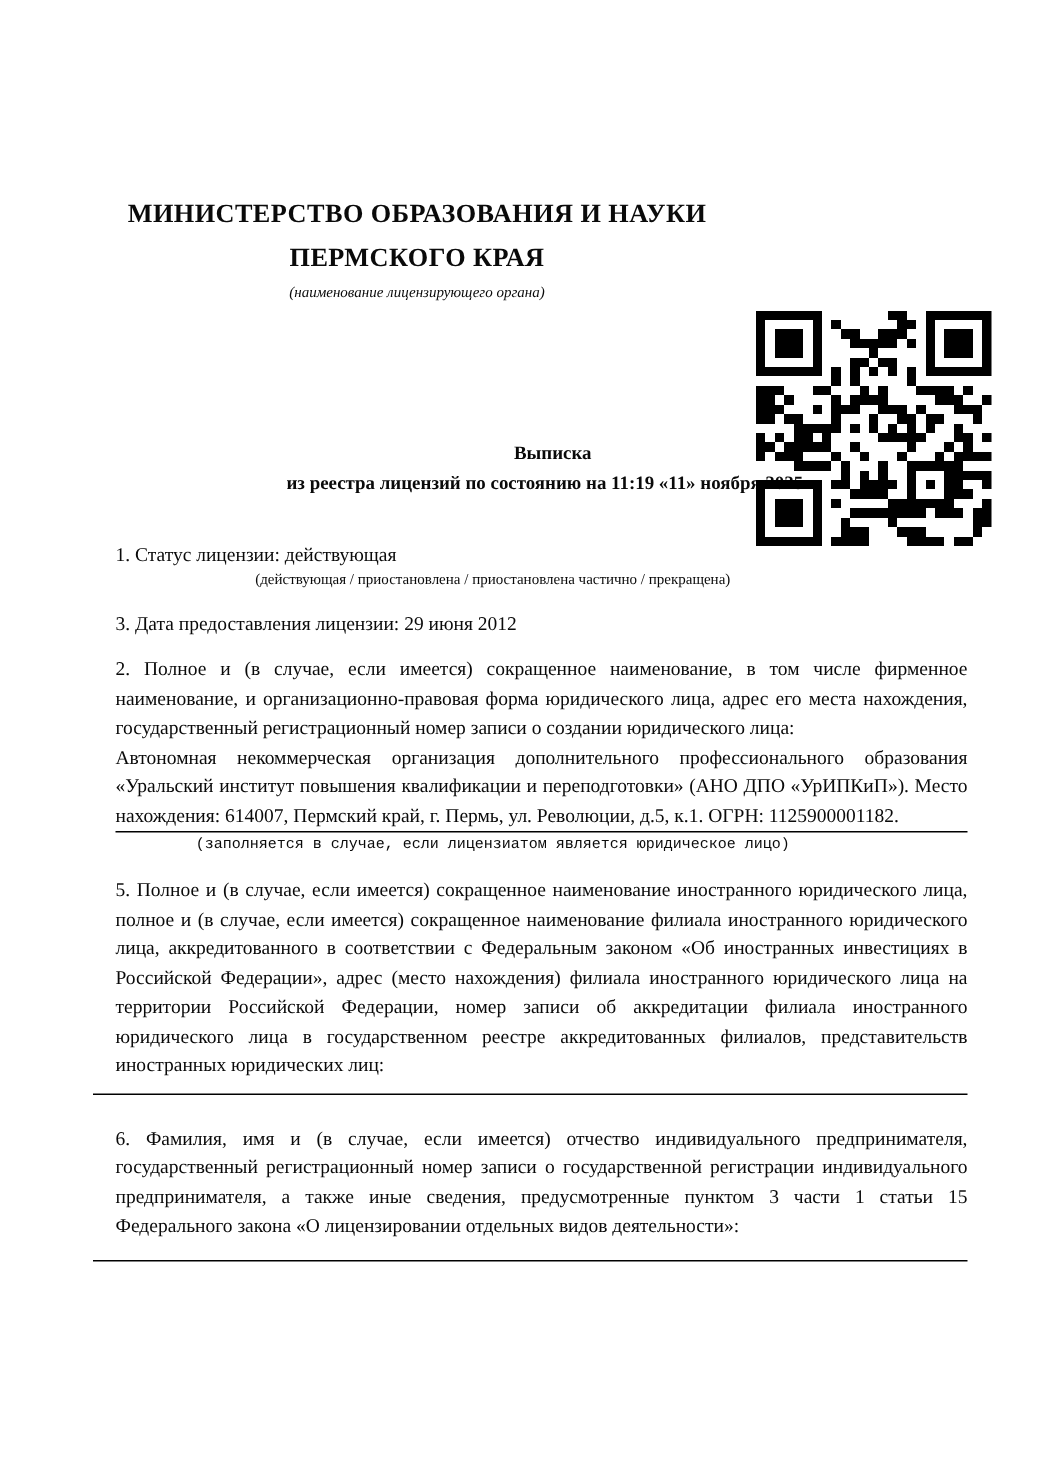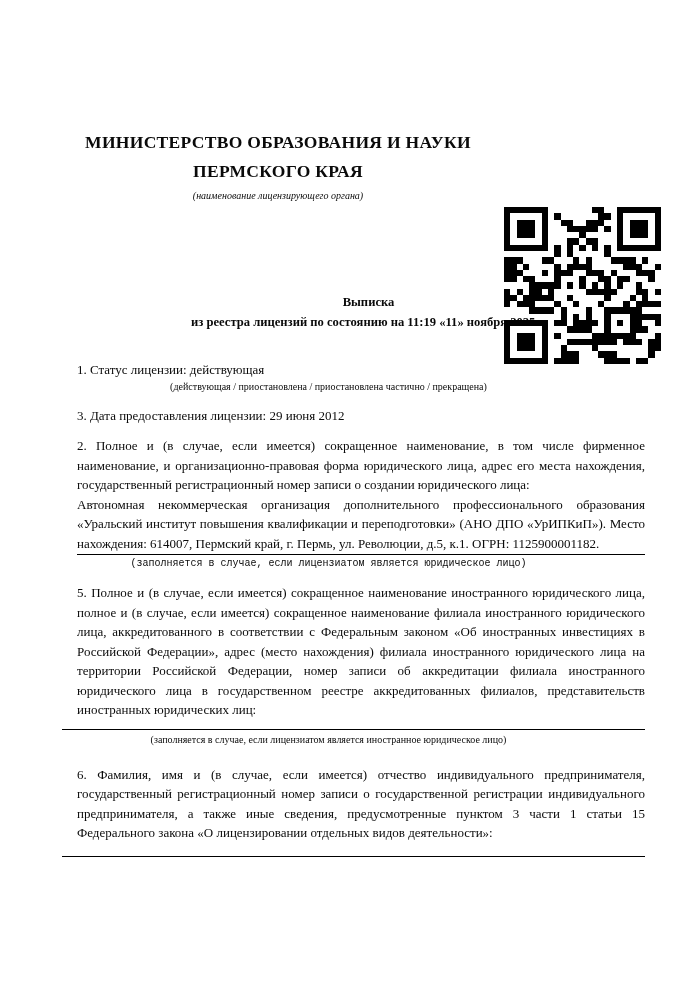--- a/index.html
+++ b/index.html
@@ -426,21 +426,20 @@
 
   <div class="mt-11">
     <div class="item-text justify">2. Полное и (в случае, если имеется) сокращенное наименование, в том числе фирменное наименование, и организационно-правовая форма юридического лица, адрес его места нахождения, государственный регистрационный номер записи о создании юридического лица:</div>
     <div class="item-text justify underlined-block">Автономная некоммерческая организация дополнительного профессионального образования «Уральский институт повышения квалификации и переподготовки» (АНО ДПО «УрИПКиП»). Место нахождения: 614007, Пермский край, г. Пермь, ул. Революции, д.5, к.1. ОГРН: 1125900001182.</div>
     <div class="item-caption mt-2">(заполняется в случае, если лицензиатом является юридическое лицо)</div>
   </div>
 
   <div class="mt-13">
     <div class="item-text justify">5. Полное и (в случае, если имеется) сокращенное наименование иностранного юридического лица, полное и (в случае, если имеется) сокращенное наименование филиала иностранного юридического лица, аккредитованного в соответствии с Федеральным законом «Об иностранных инвестициях в Российской Федерации», адрес (место нахождения) филиала иностранного юридического лица на территории Российской Федерации, номер записи об аккредитации филиала иностранного юридического лица в государственном реестре аккредитованных филиалов, представительств иностранных юридических лиц:</div>
     <div class="fill-line mt-9"></div>
-    <div class="item-caption mt-3">(заполняется в случае, если лицензиатом является иностранное юридическое лицо)</div>
   </div>
 
   <div class="mt-19">
     <div class="item-text justify">6. Фамилия, имя и (в случае, если имеется) отчество индивидуального предпринимателя, государственный регистрационный номер записи о государственной регистрации индивидуального предпринимателя, а также иные сведения, предусмотренные пунктом 3 части 1 статьи 15 Федерального закона «О лицензировании отдельных видов деятельности»:</div>
     <div class="fill-line mt-13"></div>
   </div>
 
 
 </div>
 

